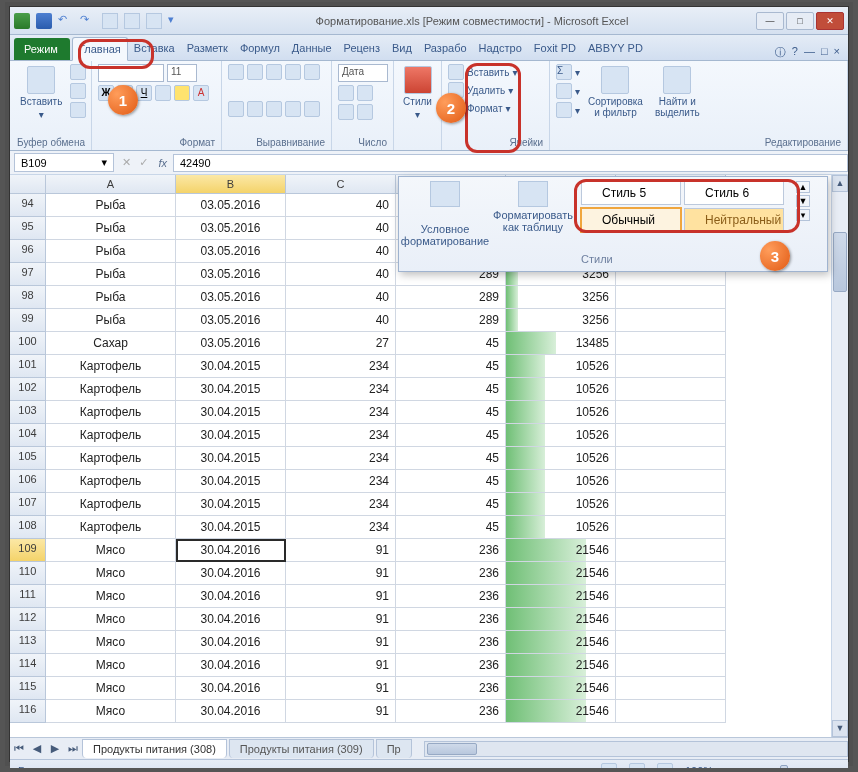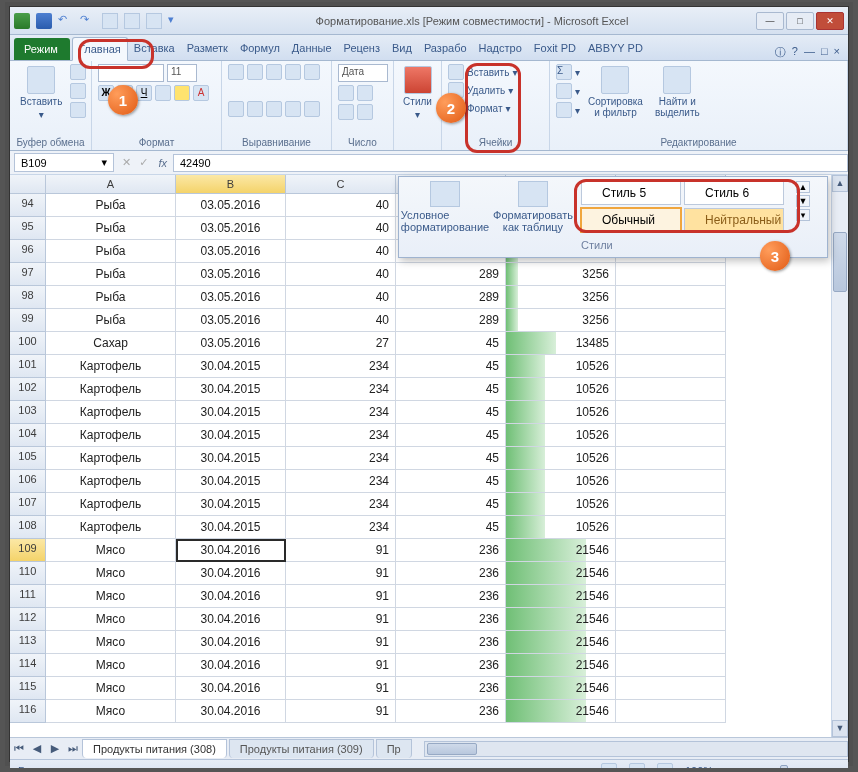--- a/index.html
+++ b/index.html
@@ -18,21 +18,21 @@
 
 .tabrow { height: 26px; background: linear-gradient(#e4ecf6,#d1def0); display: flex; align-items: flex-end; padding-left: 4px; font-size: 11px; border-bottom: 1px solid #a5b8d0; position: relative; }
 .file-tab { background: #1e7a2e; color: #fff; padding: 5px 12px 5px 10px; border-radius: 3px 3px 0 0; margin-right: 2px; font-weight: 400; }
 .rtab { padding: 5px 6px; color: #3a5a8a; cursor: default; }
 .rtab.active { background: #f4f8fd; border: 1px solid #a5b8d0; border-bottom: 1px solid #f4f8fd; border-radius: 3px 3px 0 0; margin-bottom: -1px; }
 .tabrow .help { margin-left: auto; display: flex; gap: 6px; padding-right: 8px; color: #3a5a8a; font-size: 11px; }
 
 
 .ribbon { height: 90px; background: linear-gradient(#f4f8fd,#e9f0f9); border-bottom: 1px solid #a5b8d0; display: flex; font-size: 10px; position: relative; }
 .group { border-right: 1px solid #c8d6e8; padding: 3px 6px 2px; display: flex; flex-direction: column; justify-content: space-between; }
-.group-label { text-align: center; color: #5a6f8e; font-size: 10px; padding-top: 2px; }
+.group-label { text-align: right; color: #5a6f8e; font-size: 10px; padding-top: 2px; }
 .group-body { flex: 1; display: flex; gap: 4px; align-items: flex-start; }
 .bigbtn { display: flex; flex-direction: column; align-items: center; gap: 2px; color: #3a5a8a; padding: 2px 4px; }
 .bigbtn .ic { width: 28px; height: 28px; background: #d7e4f3; border: 1px solid #b5c8e0; border-radius: 2px; }
 .stack { display: flex; flex-direction: column; gap: 3px; }
 .mini { display: flex; align-items: center; gap: 3px; font-size: 10px; color: #3a5a8a; }
 .sq { width: 16px; height: 16px; background: #d7e4f3; border: 1px solid #b5c8e0; border-radius: 2px; display: inline-block; }
 .combo { width: 66px; height: 18px; background: #fff; border: 1px solid #a9b9d0; font-size: 10px; padding: 1px 3px; color: #555; }
 
 
 .fxrow { height: 24px; background: #eef2f8; border-bottom: 1px solid #c8d6e8; display: flex; align-items: center; font-size: 11px; }
@@ -463,21 +463,21 @@
           <div class="zt"></div>
         </div>
     <span>+</span>
   </div>
 </div>
 
 <div class="popup">
   <div class="row1">
     <div class="pbig">
       <div class="ic"></div>
-      <span style="white-space:pre;text-align:left;">Условное
+      <span style="white-space:pre;text-align:center;margin-top:14px;">Условное
 форматирование</span>
     </div>
     <div class="pbig">
       <div class="ic"></div>
       <span style="white-space:pre;text-align:center;">Форматировать
 как таблицу</span>
     </div>
     <div class="styleboxes">
       <div class="stylebox">Стиль 5</div>
       <div class="stylebox">Стиль 6</div>

